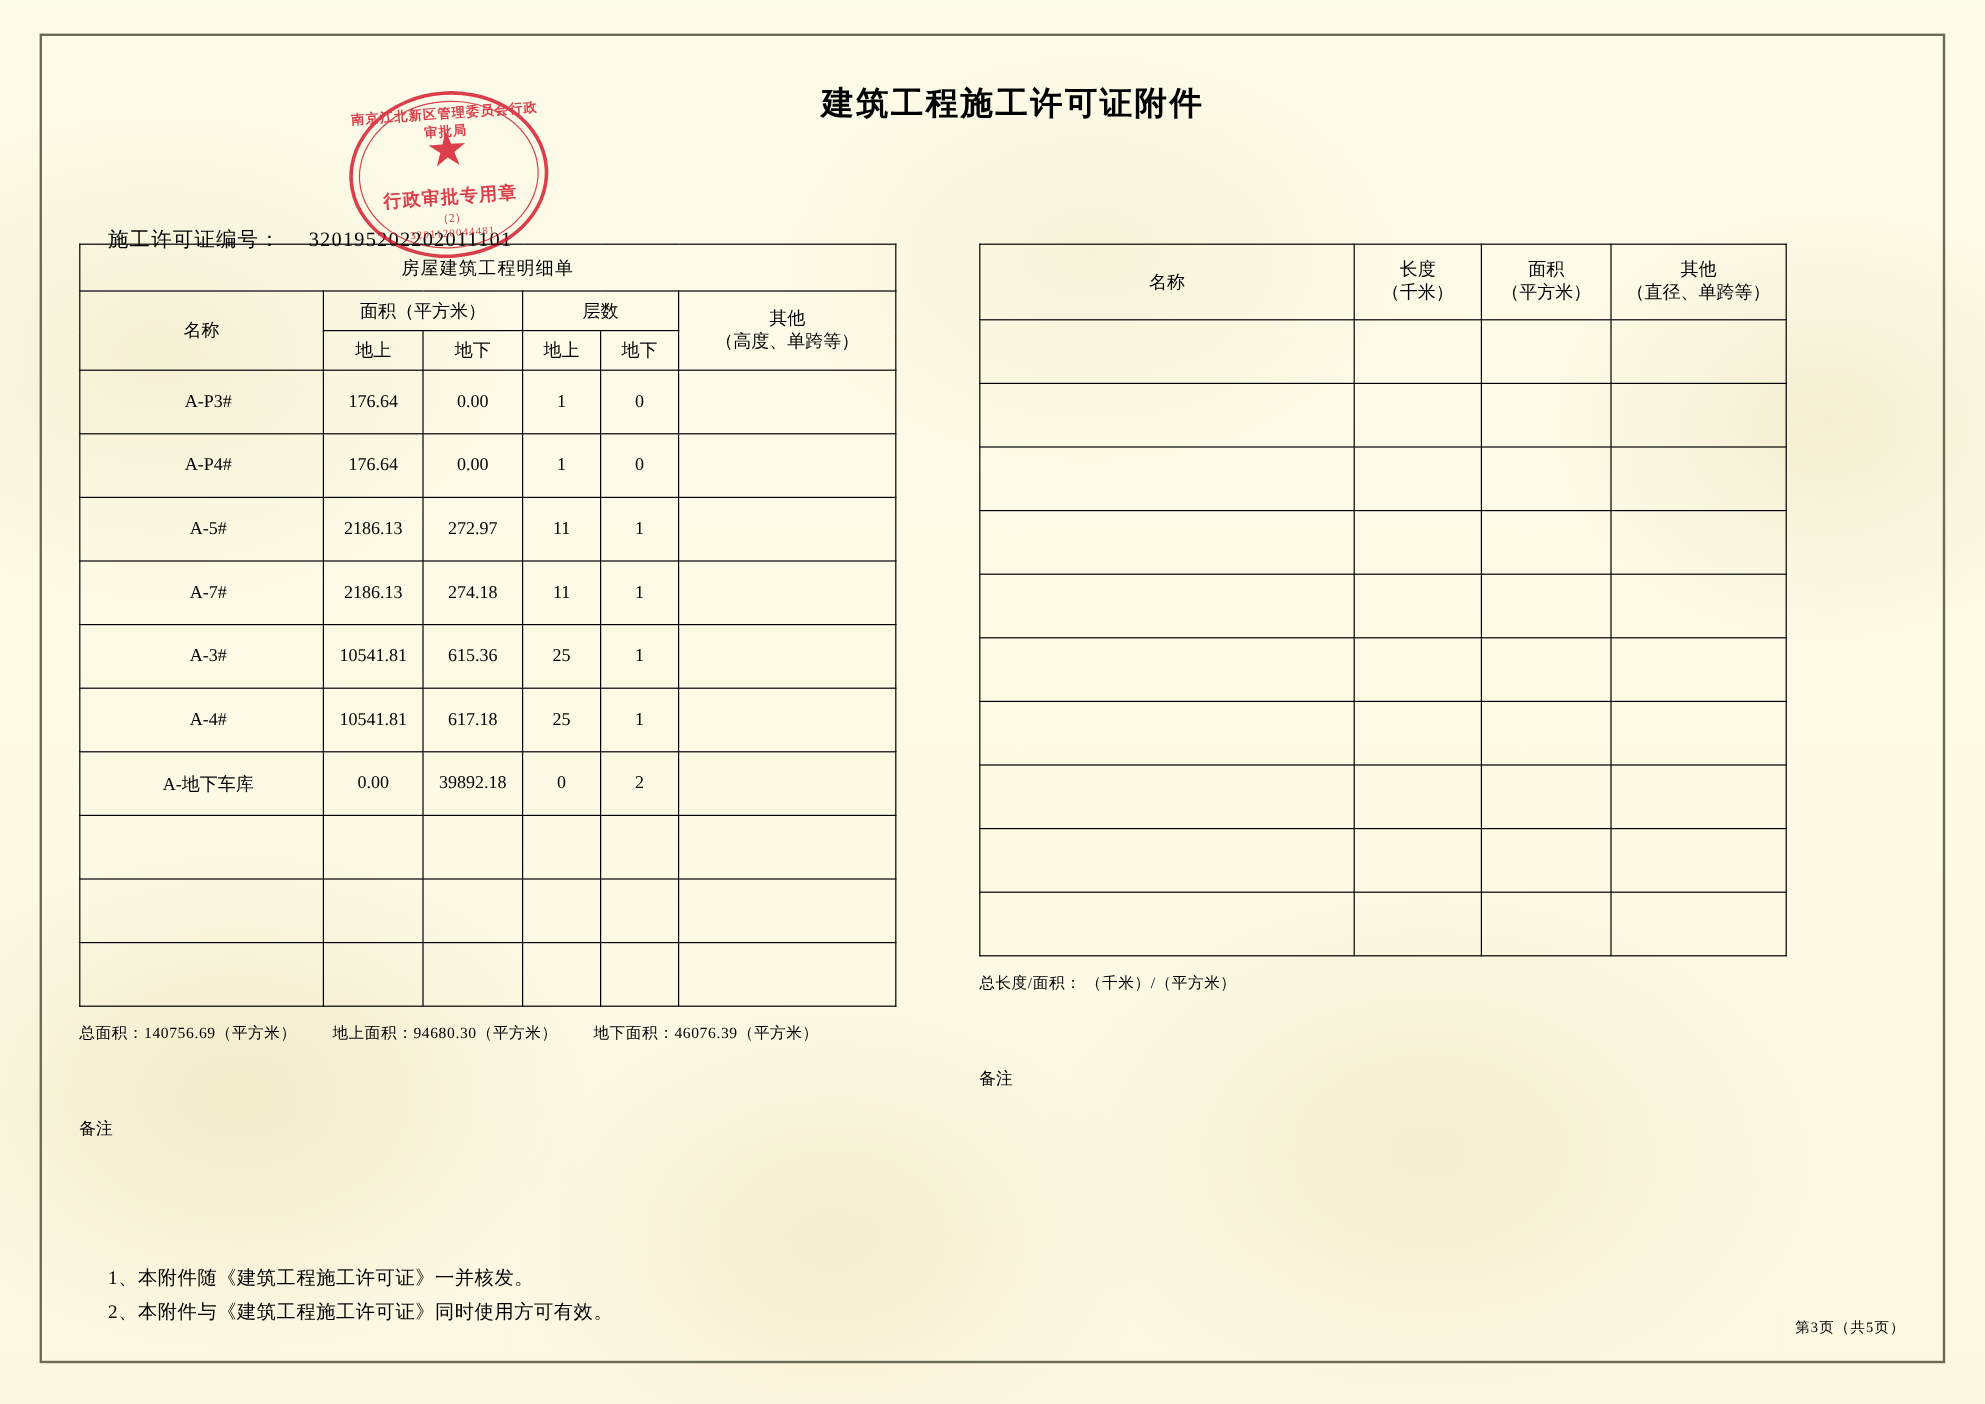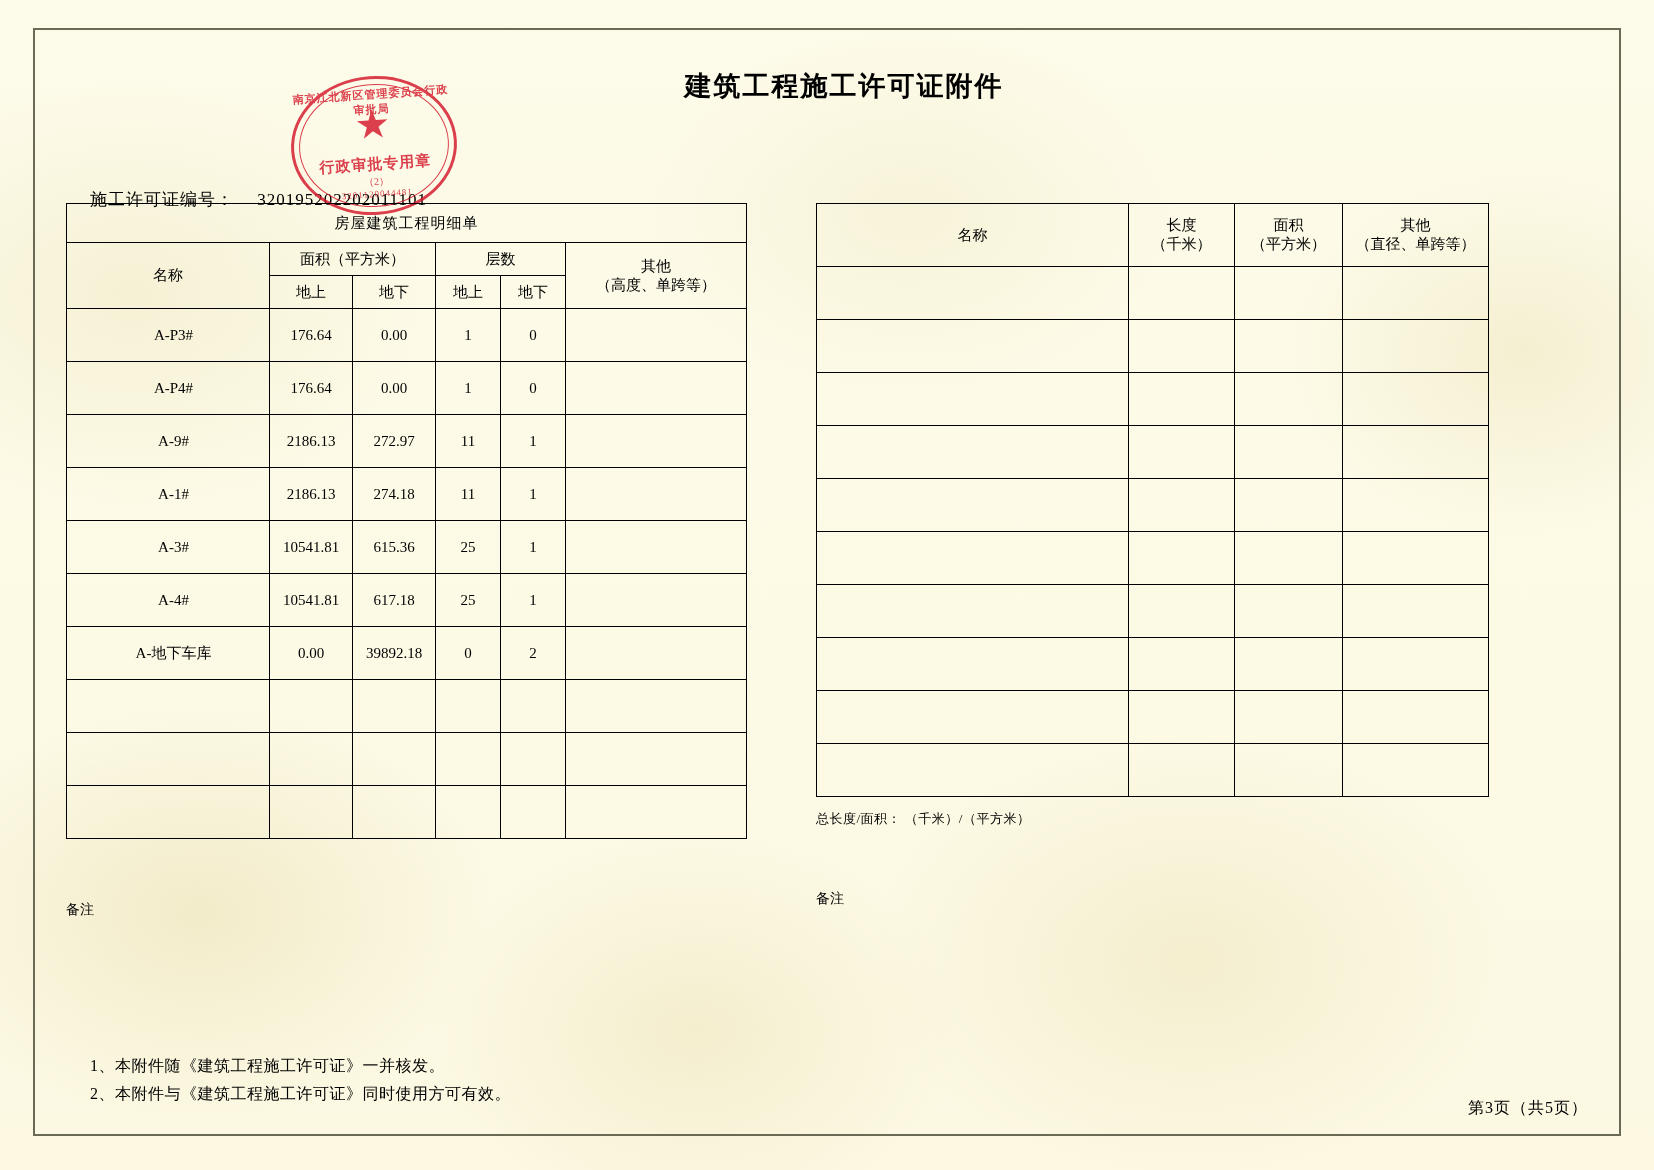--- a/index.html
+++ b/index.html
@@ -200,21 +200,21 @@
     left: 90px;
     top: 1052px;
     font-size: 16px;
     line-height: 28px;
     letter-spacing: 0.5px;
   }
   .page-num {
     position: absolute;
     right: 66px;
     top: 1098px;
-    font-size: 16px;
+    font-size: 12px;
     letter-spacing: 1px;
   }
   .two-line { line-height: 19px; }
 </style>
 </head>
 <body>
 
 <div class="bg-wash"></div>
 <div class="page-border"></div>
 
@@ -278,29 +278,29 @@
         </tr>
         <tr>
           <td class="row-cell name-cell">A-P4#</td>
           <td class="row-cell">176.64</td>
           <td class="row-cell">0.00</td>
           <td class="row-cell">1</td>
           <td class="row-cell">0</td>
           <td class="row-cell"></td>
         </tr>
         <tr>
-          <td class="row-cell name-cell">A-9#</td>
+          <td class="row-cell name-cell">A-5#</td>
           <td class="row-cell">2186.13</td>
           <td class="row-cell">272.97</td>
           <td class="row-cell">11</td>
           <td class="row-cell">1</td>
           <td class="row-cell"></td>
         </tr>
         <tr>
-          <td class="row-cell name-cell">A-1#</td>
+          <td class="row-cell name-cell">A-7#</td>
           <td class="row-cell">2186.13</td>
           <td class="row-cell">274.18</td>
           <td class="row-cell">11</td>
           <td class="row-cell">1</td>
           <td class="row-cell"></td>
         </tr>
         <tr>
           <td class="row-cell name-cell">A-3#</td>
           <td class="row-cell">10541.81</td>
           <td class="row-cell">615.36</td>
@@ -344,20 +344,25 @@
           <td class="row-cell name-cell"></td>
           <td class="row-cell"></td>
           <td class="row-cell"></td>
           <td class="row-cell"></td>
           <td class="row-cell"></td>
           <td class="row-cell"></td>
         </tr>
       </tbody>
     </table>
 
+    <div class="summary">
+      <span>总面积：140756.69（平方米）</span>
+      <span>地上面积：94680.30（平方米）</span>
+      <span>地下面积：46076.39（平方米）</span>
+    </div>
 
     <div class="remark">备注</div>
   </div>
 
   <div class="right-table-wrap">
     <table class="grid" width="672">
       <colgroup>
         <col style="width:312px">
         <col style="width:106px">
         <col style="width:108px">

